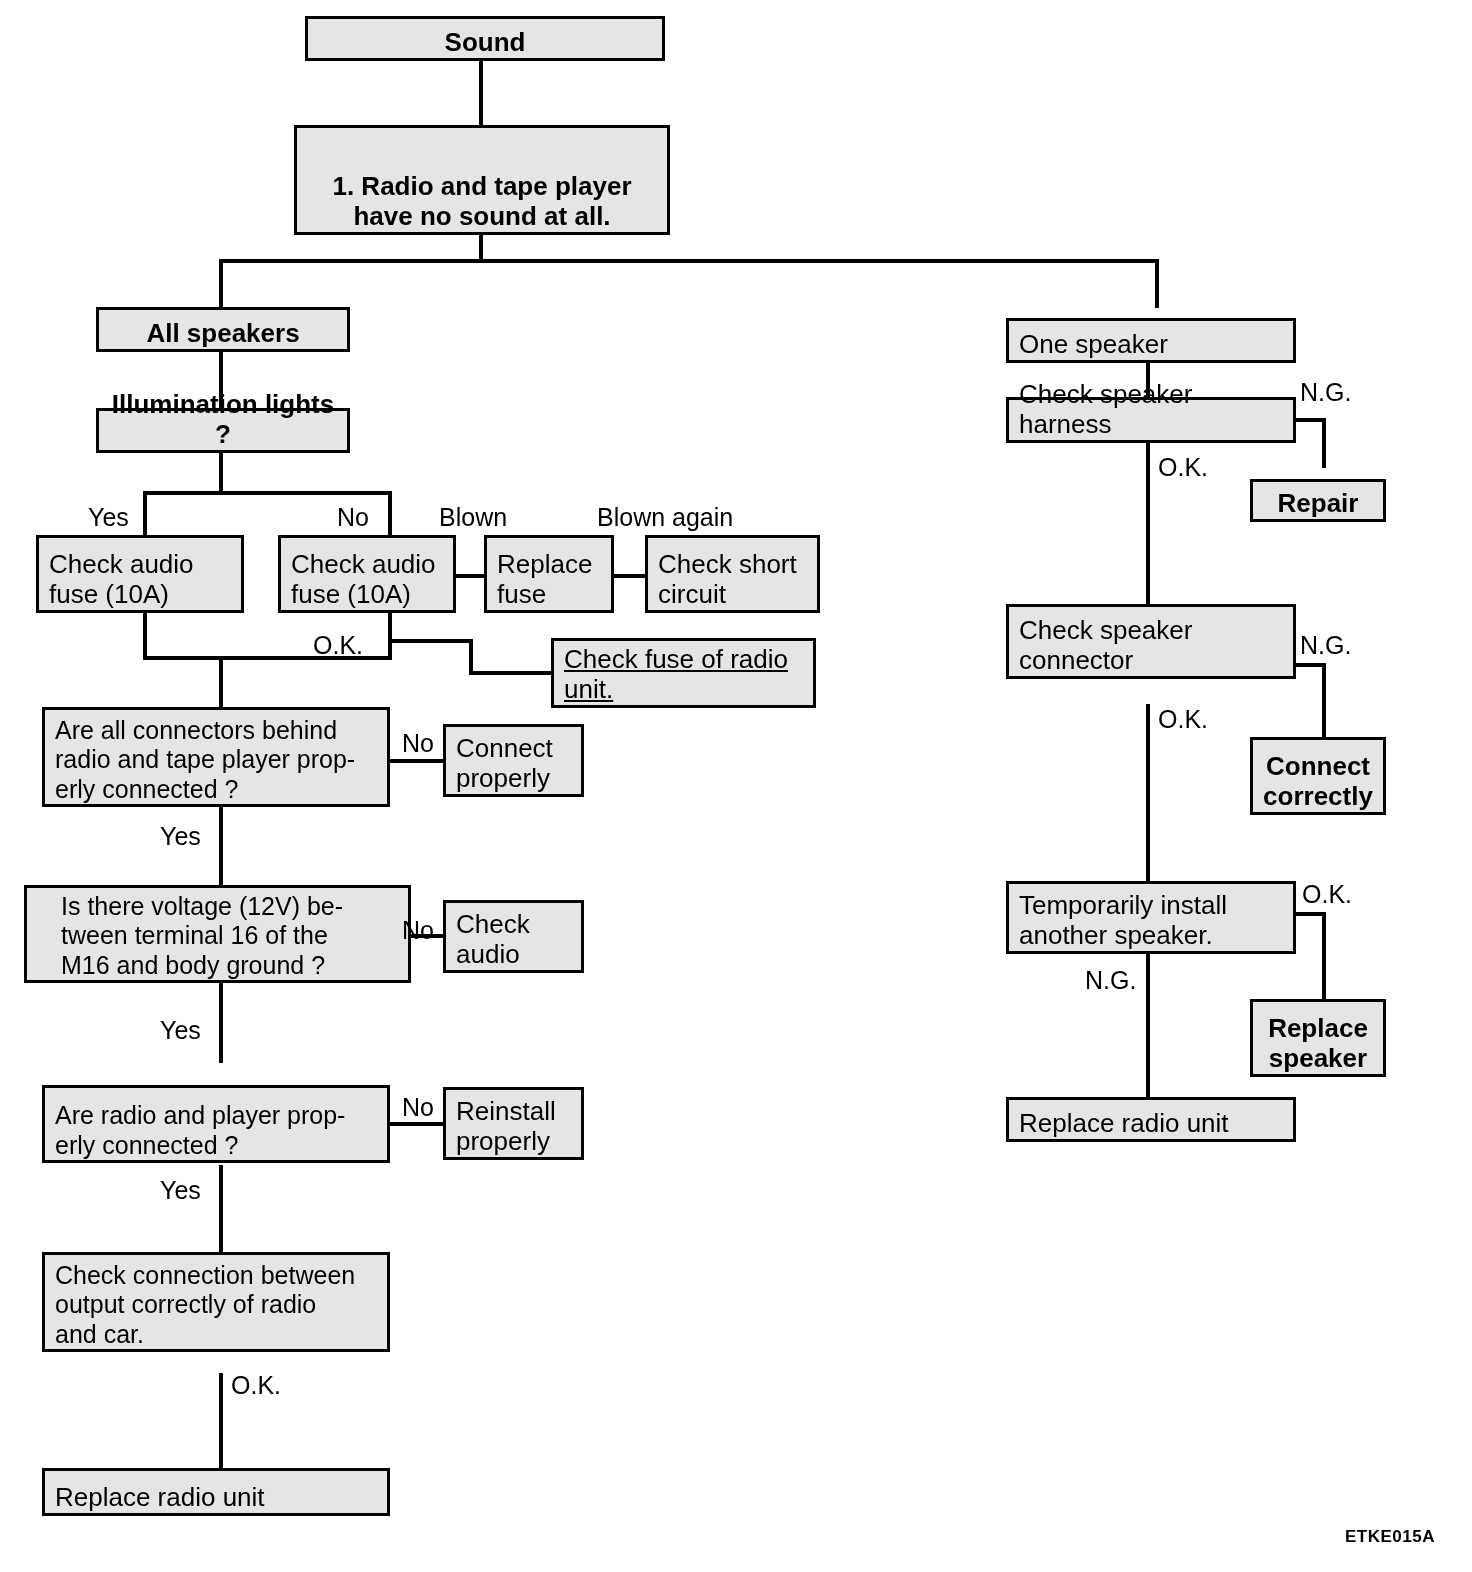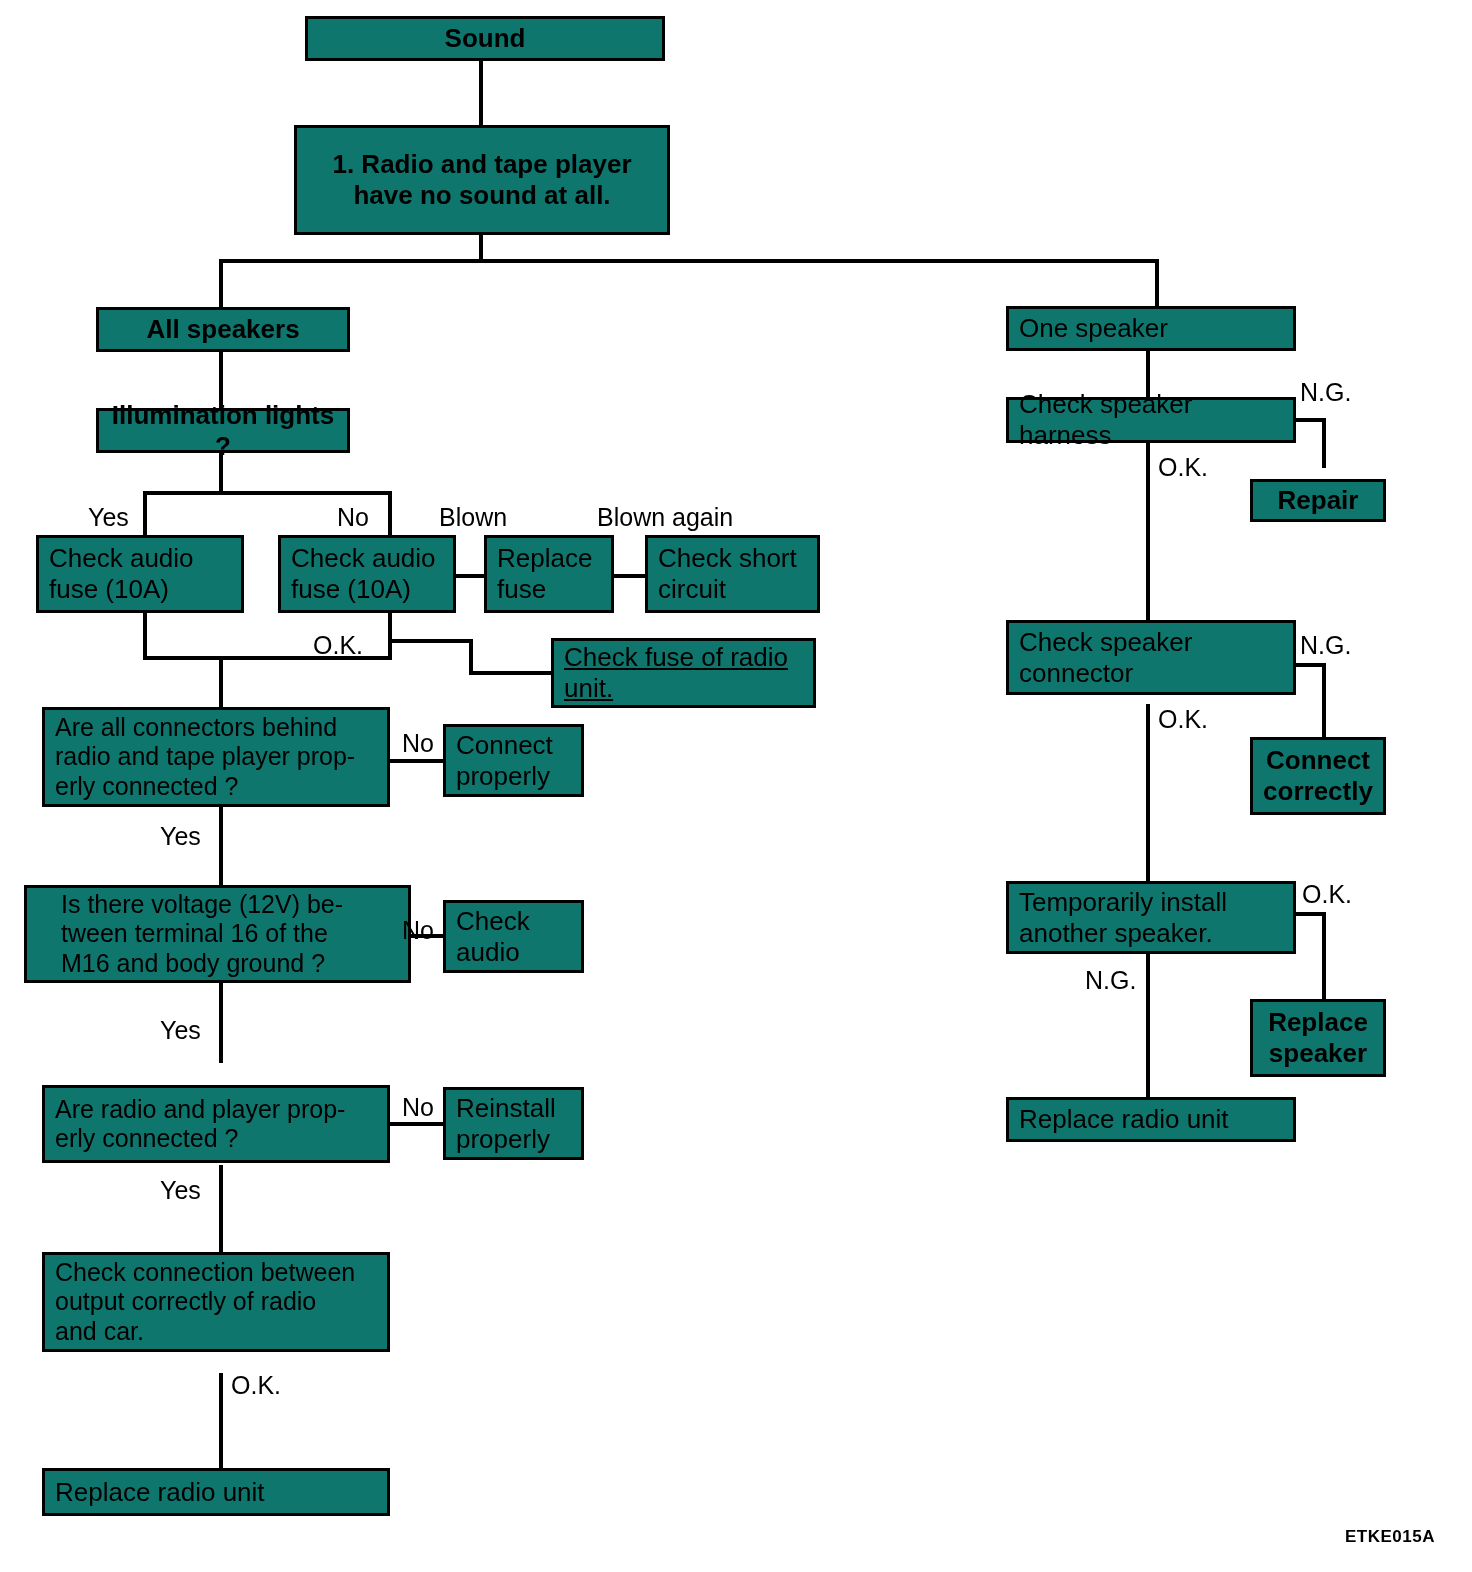--- a/index.html
+++ b/index.html
@@ -16,23 +16,23 @@
     position: relative;
     width: 1472px;
     height: 1572px;
     background: #ffffff;
     overflow: hidden;
   }
   .node {
     position: absolute;
     box-sizing: border-box;
     border: 3px solid #000000;
-    background: #0f766e;
+    background: #e5e5e5;
     display: flex;
-    align-items: center;
+    align-items: flex-end;
     z-index: 3;
   }
   .node .txt {
     display: block;
     width: 100%;
     padding: 0 10px;
     line-height: 1.18;
     white-space: pre-line;
   }
   .node.center .txt { text-align: center; font-weight: bold; }
@@ -129,21 +129,21 @@
 
   <div class="node center bold f26" style="left:294px; top:125px; width:376px; height:110px;">
     <span class="txt">1. Radio and tape player
 have no sound at all.</span>
   </div>
 
   <div class="node center f26" style="left:96px; top:307px; width:254px; height:45px;">
     <span class="txt">All speakers</span>
   </div>
 
-  <div class="node f26" style="left:1006px; top:306px; width:290px; height:45px;">
+  <div class="node f26" style="left:1006px; top:318px; width:290px; height:45px;">
     <span class="txt">One speaker</span>
   </div>
 
   <div class="node center f26" style="left:96px; top:408px; width:254px; height:45px;">
     <span class="txt">Illumination lights ?</span>
   </div>
 
   <div class="node f26" style="left:36px; top:535px; width:208px; height:78px;">
     <span class="txt">Check audio
 fuse (10A)</span>
@@ -212,21 +212,21 @@
   </div>
 
   <div class="node f26" style="left:1006px; top:397px; width:290px; height:46px;">
     <span class="txt">Check speaker harness</span>
   </div>
 
   <div class="node center f26" style="left:1250px; top:479px; width:136px; height:43px;">
     <span class="txt">Repair</span>
   </div>
 
-  <div class="node f26" style="left:1006px; top:620px; width:290px; height:75px;">
+  <div class="node f26" style="left:1006px; top:604px; width:290px; height:75px;">
     <span class="txt">Check speaker
 connector</span>
   </div>
 
   <div class="node center f26" style="left:1250px; top:737px; width:136px; height:78px;">
     <span class="txt">Connect
 correctly</span>
   </div>
 
   <div class="node f26" style="left:1006px; top:881px; width:290px; height:73px;">

